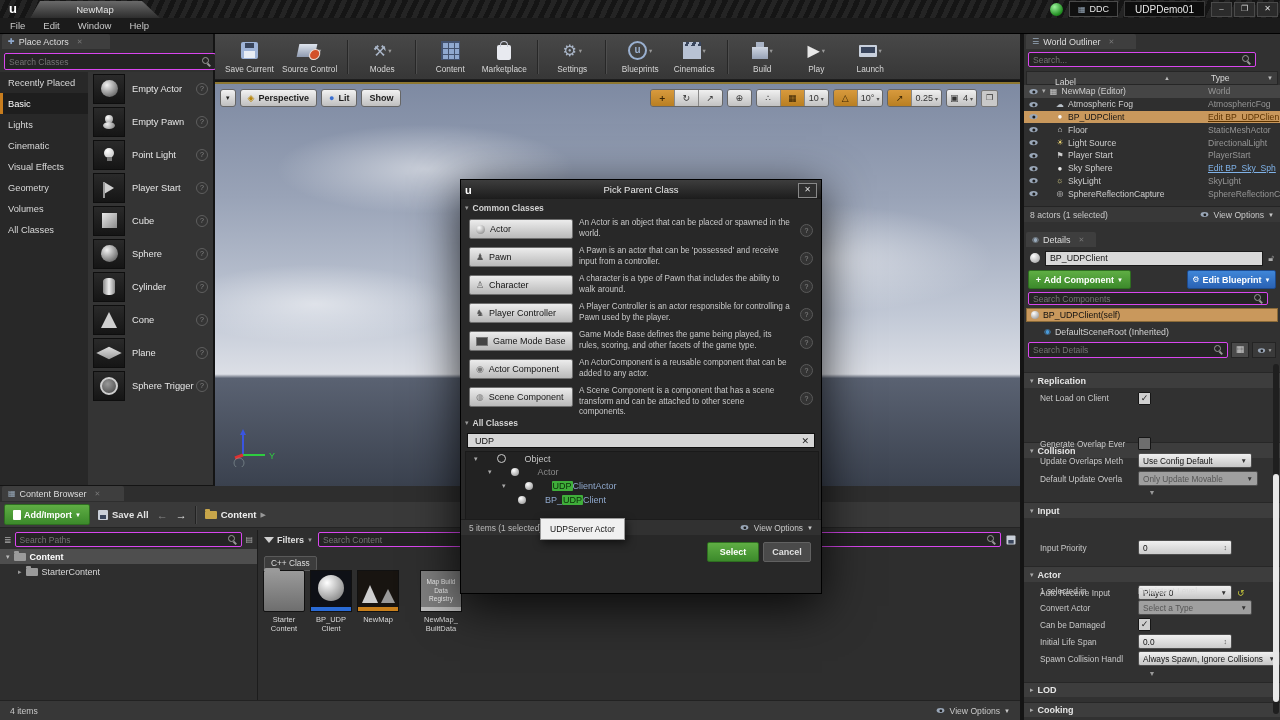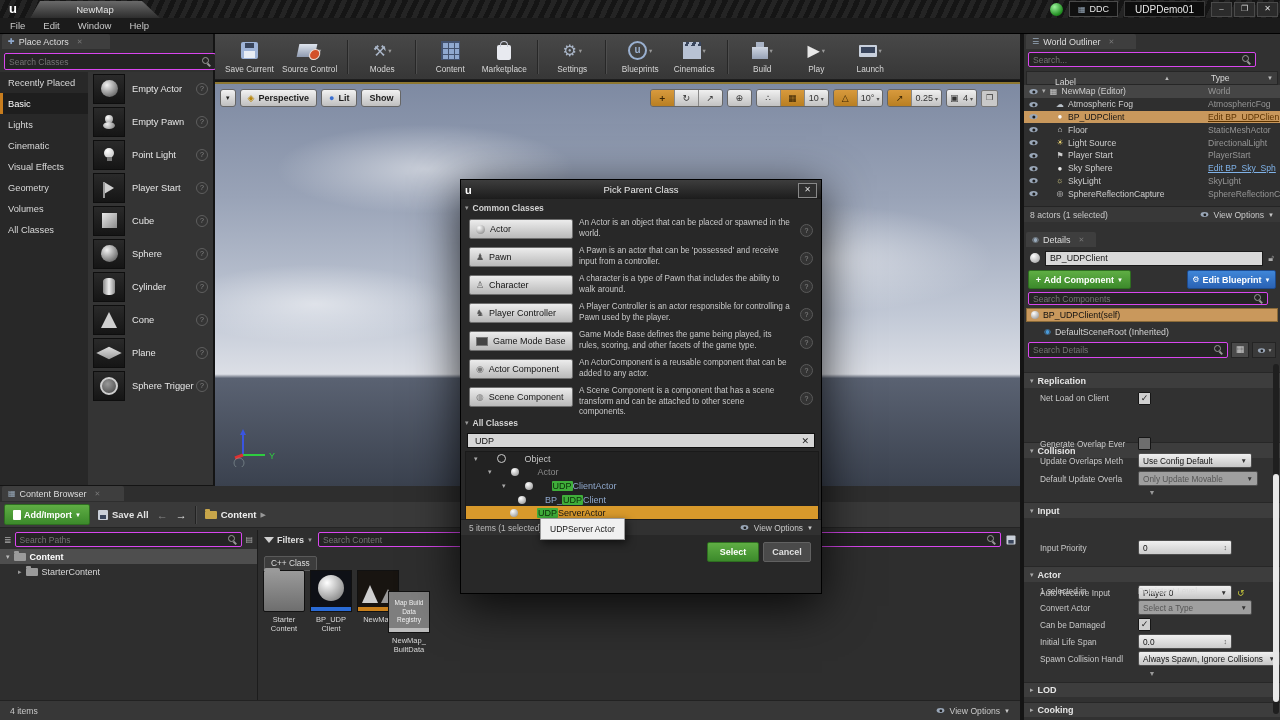--- a/index.html
+++ b/index.html
@@ -817,21 +817,21 @@
         <div class="anm"><span>BP_UDP</span><br><span>Client</span></div>
       </div>
       <div class="asset" style="left:96px;top:40px;">
         <div class="ath ath-map">
             <span class="pyr"></span>
             <span class="pyr2"></span>
             <span class="strip"></span>
           </div>
         <div class="anm"><span>NewMap</span></div>
       </div>
-      <div class="asset" style="left:127px;top:40px;margin-top:21px;">
+      <div class="asset" style="left:159px;top:40px;">
         <div class="ath ath-data">
             <span style="padding:2px;">Map Build Data Registry</span>
             <span class="strip"></span>
           </div>
         <div class="anm"><span>NewMap_</span><br><span>BuiltData</span></div>
       </div>
     </div>
     <div class="cb-bottom">
       <span>4 items</span>
       <span class="vo">
@@ -933,24 +933,20 @@
           <span style="color:#8a8a8a;">Actor</span>
         </div>
       <div class="t-row" style="padding-left:36px;">
           <span class="ex">▾</span>
           <span class="dot"></span>
           <span><span class="hl">UDP</span><span class="bpname">ClientActor</span></span>
         </div>
       <div class="t-row" style="padding-left:52px;">
           <span class="dot"></span>
           <span><span class="bpname">BP_</span><span class="hl">UDP</span><span class="bpname">Client</span></span>
-        </div>
-      <div class="t-row t-sel" style="padding-left:44px;">
-          <span class="dot"></span>
-          <span><span class="hl">UDP</span><span class="sname">ServerActor</span></span>
         </div>
     </div>
 
     <div class="dlg-footer" style="top:339px;">
       <span>5 items (1 selected)</span>
       <span class="vo" style="font-size:8.4px;">
           <span class="i-eye" style="transform:scale(.7);"></span>
           <span>View Options</span>
           <span style="font-size:6px;">▼</span>
         </span>

